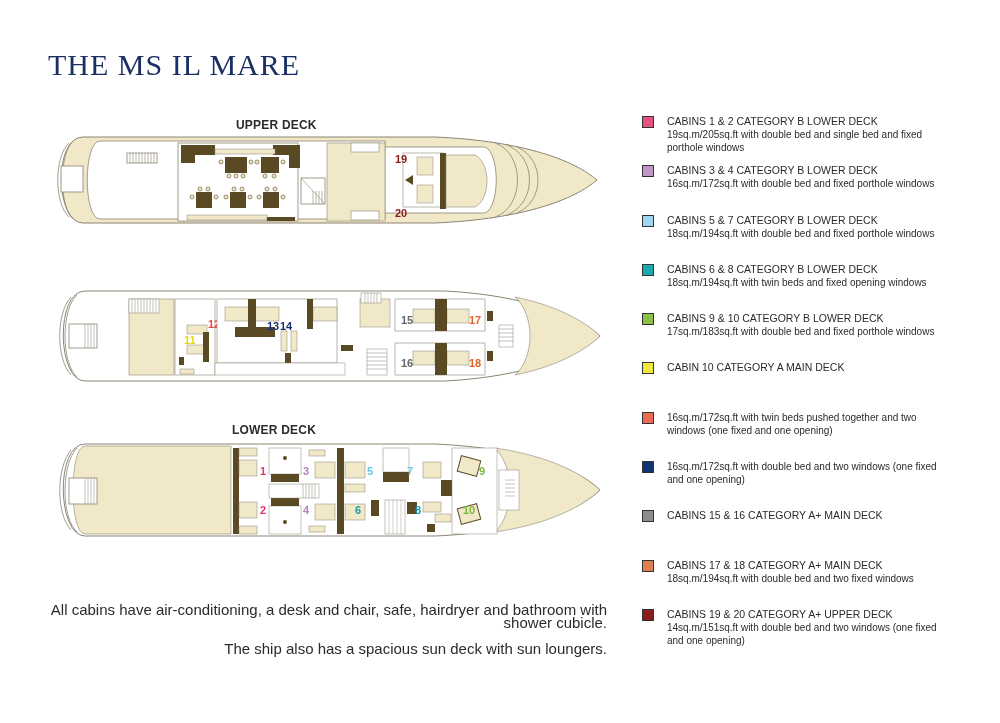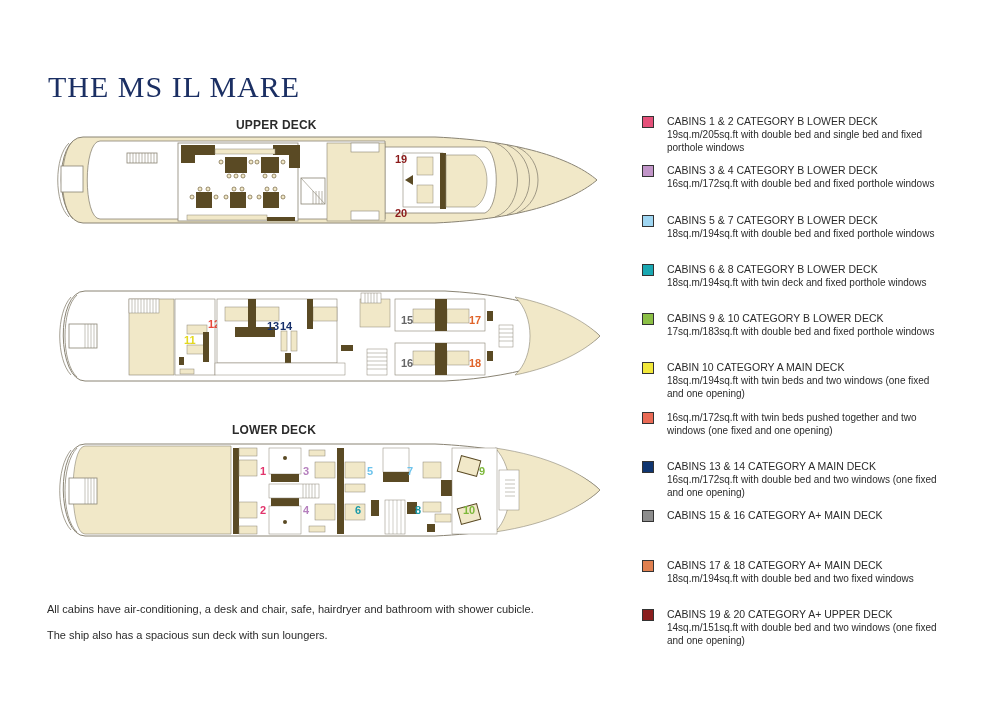--- a/index.html
+++ b/index.html
@@ -1,20 +1,20 @@
 <!DOCTYPE html>
 <html><head>
   <meta charset="utf-8">
   <style>
     * { box-sizing: border-box; margin: 0; padding: 0; }
     html, body { width: 1000px; height: 723px; background: #ffffff; overflow: hidden; }
     body { position: relative; font-family: "Liberation Sans", "DejaVu Sans", sans-serif; color: #2b2b2b; }
 
     .title {
-      position: absolute; left: 48px; top: 70px;
+      position: absolute; left: 48px; top: 48px;
       font-family: "Liberation Serif", "DejaVu Serif", serif;
       font-size: 30px; letter-spacing: 1px; color: #1b2f63; font-weight: normal;
     }
 
     .deck-label {
       position: absolute; font-size: 12px; font-weight: bold; color: #2b2b2b;
       letter-spacing: 0.2px;
     }
 
     .deck-svg { position: absolute; left: 55px; }
@@ -26,21 +26,21 @@
 
     .legend { position: absolute; left: 641px; top: 115px; width: 300px; }
     .legend-item { position: relative; padding-left: 26px; height: 49.3px; }
     .swatch {
       position: absolute; left: 1px; top: 1px; width: 12px; height: 12px;
       border: 1px solid #333;
     }
     .legend-title { font-size: 10.5px; line-height: 13px; color: #2b2b2b; text-transform: none; }
     .legend-desc { font-size: 10px; line-height: 13px; color: #2b2b2b; }
 
-    .notes { position: absolute; left: 47px; top: 603px; width: 560px; font-size: 11px; color: #2b2b2b; }
+    .notes { position: absolute; left: 47px; top: 603px; width: 560px; font-size: 15px; color: #2b2b2b; text-align: right; }
     .notes p { margin-bottom: 13px; line-height: 13px; }
   </style>
 </head>
 <body>
 
 <h1 class="title">THE MS IL MARE</h1>
 
 <div class="deck-label" style="left:236px; top:118px;">UPPER DECK</div>
 <svg class="deck-svg" style="top:133px;" width="560" height="95" viewBox="0 0 560 95">
 
@@ -285,39 +285,37 @@
     <div class="legend-desc">16sq.m/172sq.ft with double bed and fixed porthole windows</div>
   </div>
   <div class="legend-item">
     <span class="swatch" style="background:#9fd6f2"></span>
     <div class="legend-title">CABINS 5 &amp; 7 CATEGORY B LOWER DECK</div>
     <div class="legend-desc">18sq.m/194sq.ft with double bed and fixed porthole windows</div>
   </div>
   <div class="legend-item">
     <span class="swatch" style="background:#1aa8b2"></span>
     <div class="legend-title">CABINS 6 &amp; 8 CATEGORY B LOWER DECK</div>
-    <div class="legend-desc">18sq.m/194sq.ft with twin deck and fixed porthole windows</div>
+    <div class="legend-desc">18sq.m/194sq.ft with twin beds and fixed opening windows</div>
   </div>
   <div class="legend-item">
     <span class="swatch" style="background:#8bbf45"></span>
     <div class="legend-title">CABINS 9 &amp; 10 CATEGORY B LOWER DECK</div>
     <div class="legend-desc">17sq.m/183sq.ft with double bed and fixed porthole windows</div>
   </div>
   <div class="legend-item">
     <span class="swatch" style="background:#f2e83a"></span>
     <div class="legend-title">CABIN 10 CATEGORY A MAIN DECK</div>
-    <div class="legend-desc">18sq.m/194sq.ft with twin beds and two windows (one fixed and one opening)</div>
   </div>
   <div class="legend-item">
     <span class="swatch" style="background:#ea6a55"></span>
     <div class="legend-desc">16sq.m/172sq.ft with twin beds pushed together and two windows (one fixed and one opening)</div>
   </div>
   <div class="legend-item">
     <span class="swatch" style="background:#0f3570"></span>
-    <div class="legend-title">CABINS 13 &amp; 14 CATEGORY A MAIN DECK</div>
     <div class="legend-desc">16sq.m/172sq.ft with double bed and two windows (one fixed and one opening)</div>
   </div>
   <div class="legend-item">
     <span class="swatch" style="background:#8d8d8d"></span>
     <div class="legend-title">CABINS 15 &amp; 16 CATEGORY A+ MAIN DECK</div>
   </div>
   <div class="legend-item">
     <span class="swatch" style="background:#e08050"></span>
     <div class="legend-title">CABINS 17 &amp; 18 CATEGORY A+ MAIN DECK</div>
     <div class="legend-desc">18sq.m/194sq.ft with double bed and two fixed windows</div>

